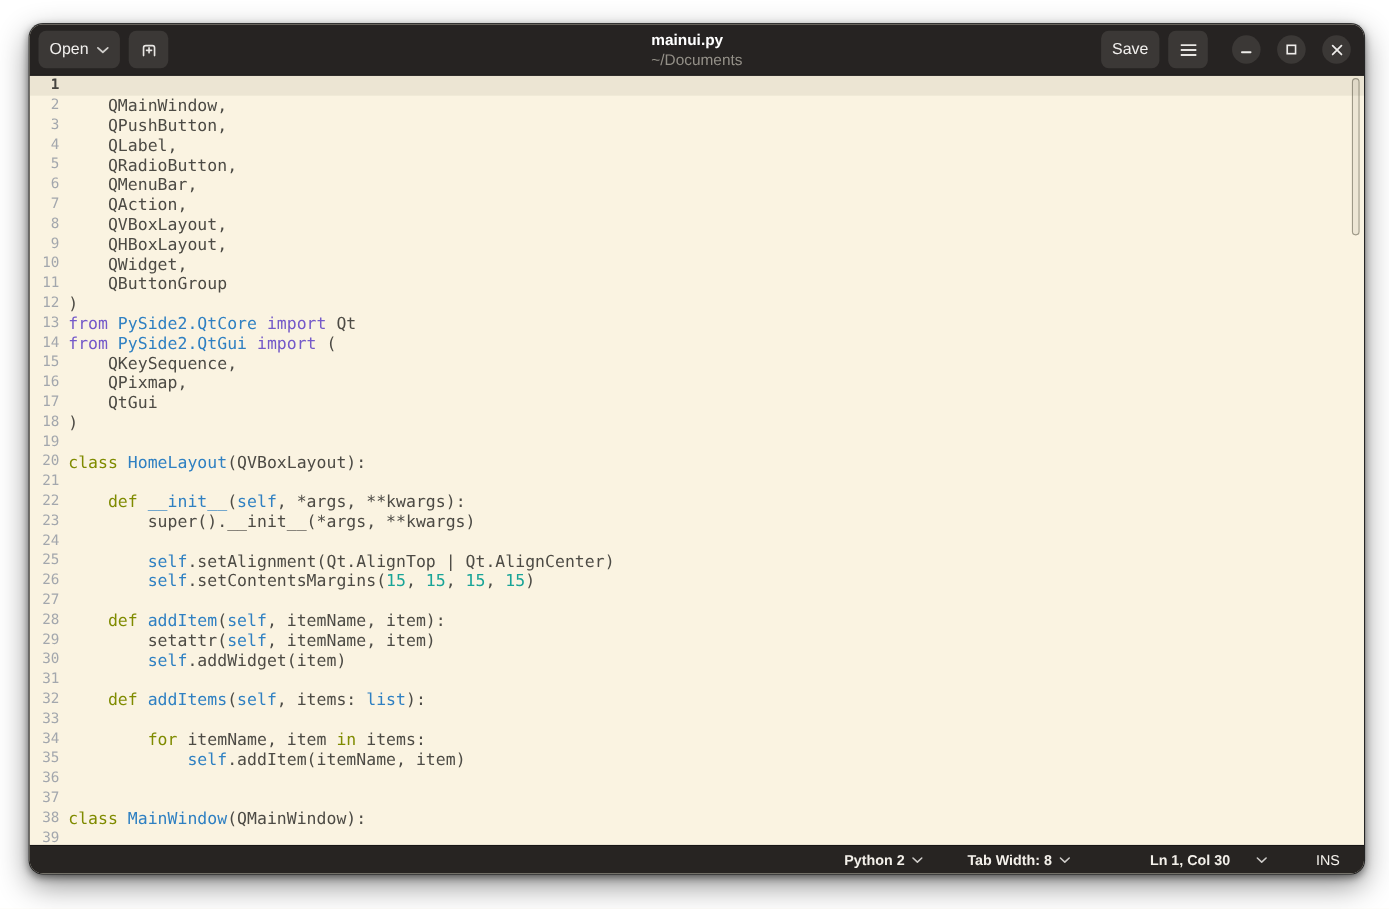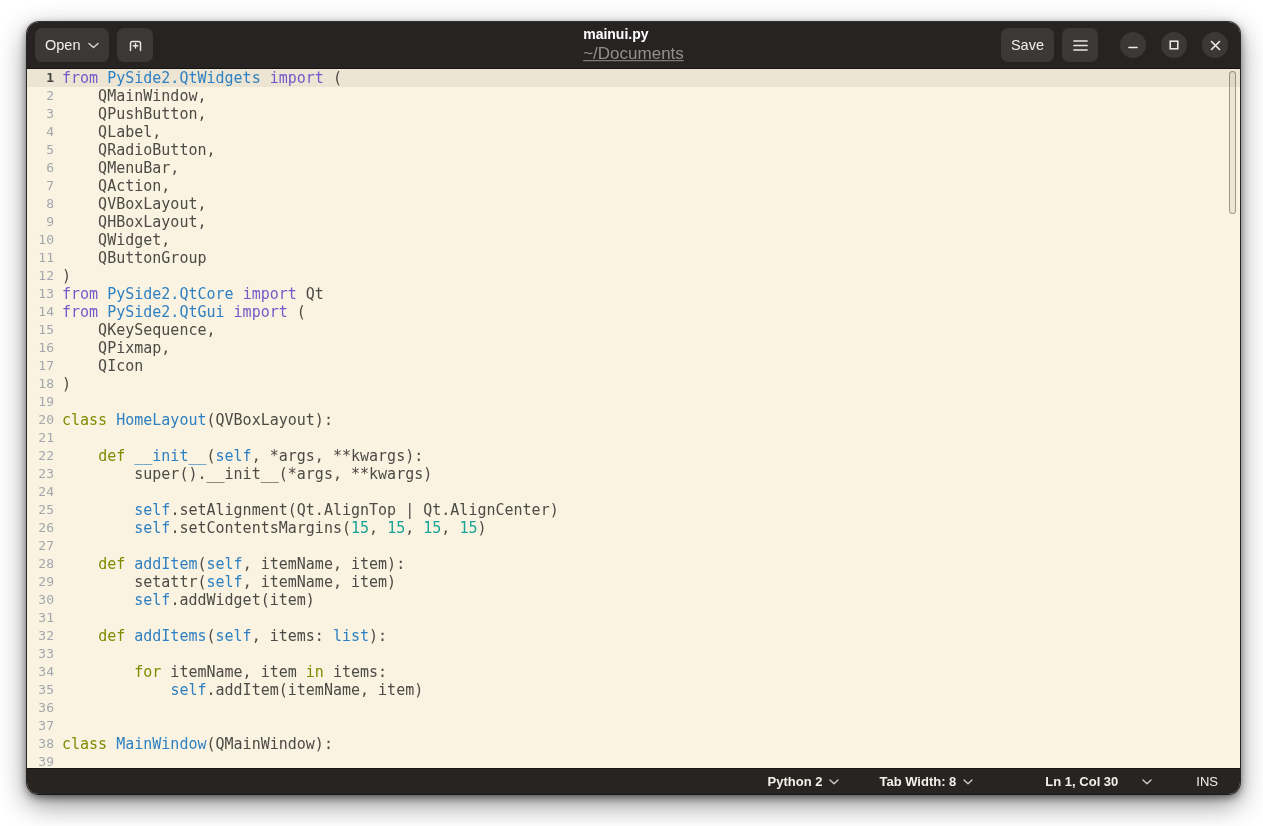--- a/index.html
+++ b/index.html
@@ -25,21 +25,21 @@
     height:34px; background:var(--button-bg); border-radius:7px;
     color:#f2f0ee; font-size:14.5px; display:flex; align-items:center;
     padding:0 10px; gap:8px; cursor:default; border:none;
   }
   .icon-btn { width:36px; padding:0; justify-content:center; }
   .title-block {
     position:absolute; left:50%; top:50%; transform:translate(-50%,-50%);
     line-height:1.15; white-space:nowrap;
   }
   .title-main { color:#ffffff; font-weight:bold; font-size:14px; }
-  .title-sub  { color:#949088; font-size:17px; margin-top:2px;text-decoration:underline; }
+  .title-sub  { color:#949088; font-size:14px; margin-top:2px; }
   .winctl { display:flex; align-items:center; gap:15px; margin-left:14px; margin-right:4px; }
   .circle {
     width:26px; height:26px; border-radius:50%; background:var(--button-bg);
     display:flex; align-items:center; justify-content:center; color:#efedeb;
   }
   .chev { display:block; }
 
   
   .editor {
     flex:1 1 auto; background:var(--editor-bg); position:relative; overflow:hidden;
@@ -128,37 +128,37 @@
           <svg width="11" height="11" viewBox="0 0 11 11">
               <path d="M1.5 1.5 L9.5 9.5 M9.5 1.5 L1.5 9.5" stroke="#efedeb" stroke-width="1.6" stroke-linecap="round"></path>
             </svg>
         </div>
       </div>
     </div>
   </div>
 
   <div class="editor">
     <div>
-        <div class="line current"><span class="gutter">1</span><span class="code"><span class="tok-imp">from</span><span> </span><span class="tok-name">PySide2.QtWidgets</span><span> </span><span class="tok-imp">import</span><span> (</span></span></div>
+        <div class="line current"><span class="gutter">1</span></div>
         <div class="line"><span class="gutter">2</span><span class="code"><span>    QMainWindow,</span></span></div>
         <div class="line"><span class="gutter">3</span><span class="code"><span>    QPushButton,</span></span></div>
         <div class="line"><span class="gutter">4</span><span class="code"><span>    QLabel,</span></span></div>
         <div class="line"><span class="gutter">5</span><span class="code"><span>    QRadioButton,</span></span></div>
         <div class="line"><span class="gutter">6</span><span class="code"><span>    QMenuBar,</span></span></div>
         <div class="line"><span class="gutter">7</span><span class="code"><span>    QAction,</span></span></div>
         <div class="line"><span class="gutter">8</span><span class="code"><span>    QVBoxLayout,</span></span></div>
         <div class="line"><span class="gutter">9</span><span class="code"><span>    QHBoxLayout,</span></span></div>
         <div class="line"><span class="gutter">10</span><span class="code"><span>    QWidget,</span></span></div>
         <div class="line"><span class="gutter">11</span><span class="code"><span>    QButtonGroup</span></span></div>
         <div class="line"><span class="gutter">12</span><span class="code"><span>)</span></span></div>
         <div class="line"><span class="gutter">13</span><span class="code"><span class="tok-imp">from</span><span> </span><span class="tok-name">PySide2.QtCore</span><span> </span><span class="tok-imp">import</span><span> Qt</span></span></div>
         <div class="line"><span class="gutter">14</span><span class="code"><span class="tok-imp">from</span><span> </span><span class="tok-name">PySide2.QtGui</span><span> </span><span class="tok-imp">import</span><span> (</span></span></div>
         <div class="line"><span class="gutter">15</span><span class="code"><span>    QKeySequence,</span></span></div>
         <div class="line"><span class="gutter">16</span><span class="code"><span>    QPixmap,</span></span></div>
-        <div class="line"><span class="gutter">17</span><span class="code"><span>    QIcon</span></span></div>
+        <div class="line"><span class="gutter">17</span><span class="code"><span>    QtGui</span></span></div>
         <div class="line"><span class="gutter">18</span><span class="code"><span>)</span></span></div>
         <div class="line"><span class="gutter">19</span><span class="code"></span></div>
         <div class="line"><span class="gutter">20</span><span class="code"><span class="tok-kw">class</span><span> </span><span class="tok-name">HomeLayout</span><span>(QVBoxLayout):</span></span></div>
         <div class="line"><span class="gutter">21</span><span class="code"></span></div>
         <div class="line"><span class="gutter">22</span><span class="code"><span>    </span><span class="tok-kw">def</span><span> </span><span class="tok-name">__init__</span><span>(</span><span class="tok-name">self</span><span>, *args, **kwargs):</span></span></div>
         <div class="line"><span class="gutter">23</span><span class="code"><span>        super().__init__(*args, **kwargs)</span></span></div>
         <div class="line"><span class="gutter">24</span><span class="code"></span></div>
         <div class="line"><span class="gutter">25</span><span class="code"><span>        </span><span class="tok-name">self</span><span>.setAlignment(Qt.AlignTop | Qt.AlignCenter)</span></span></div>
         <div class="line"><span class="gutter">26</span><span class="code"><span>        </span><span class="tok-name">self</span><span>.setContentsMargins(</span><span class="tok-num">15</span><span>, </span><span class="tok-num">15</span><span>, </span><span class="tok-num">15</span><span>, </span><span class="tok-num">15</span><span>)</span></span></div>
         <div class="line"><span class="gutter">27</span><span class="code"></span></div>

